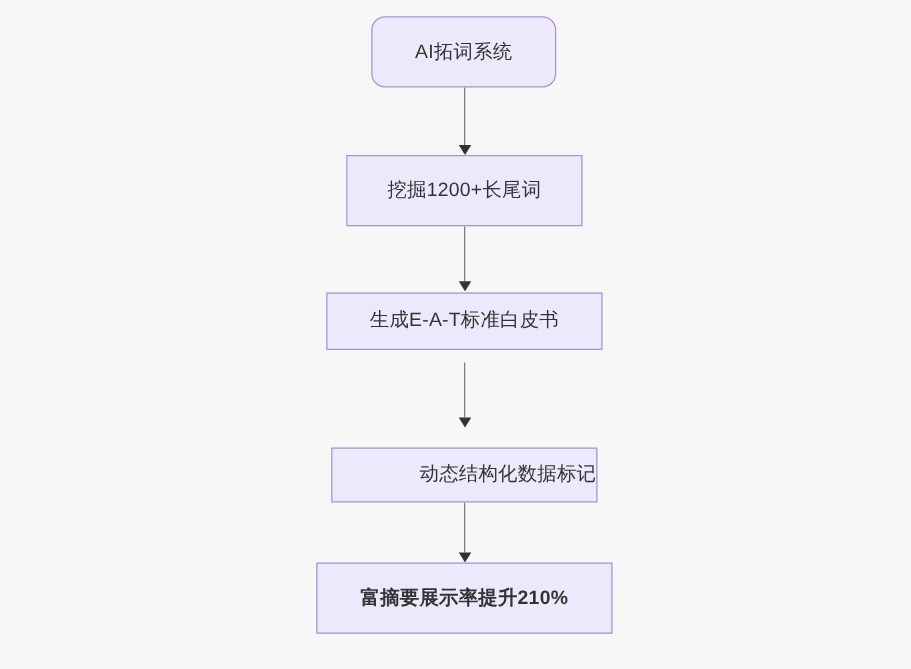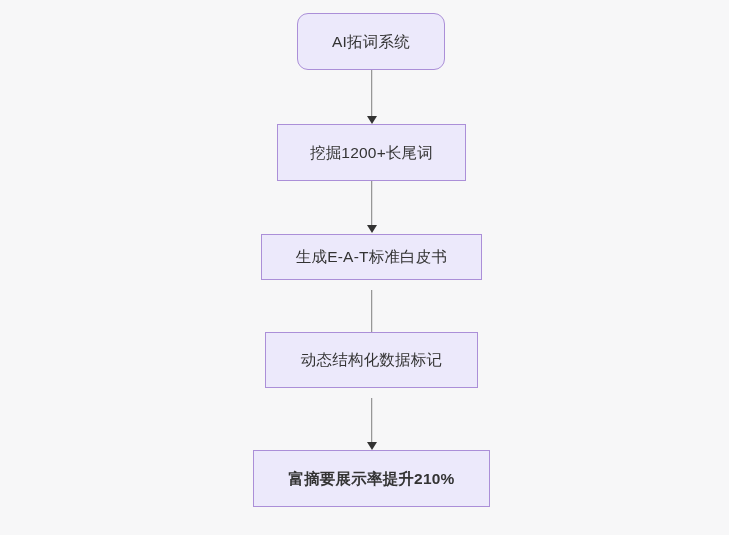--- a/index.html
+++ b/index.html
@@ -90,21 +90,21 @@
   </div>
 
   <div class="node" style="left:277px; top:124px; width:189px; height:57px;">
     <span class="node-label">挖掘1200+长尾词</span>
   </div>
 
   <div class="node" style="left:261px; top:222px; width:221px; height:46px;margin-top:12px;">
     <span class="node-label">生成E-A-T标准白皮书</span>
   </div>
 
-  <div class="node" style="left:265px; top:332px; width:213px; height:56px;">
+  <div class="node" style="left:265px; top:358px; width:213px; height:44px;justify-content:flex-end;">
     <span class="node-label">动态结构化数据标记</span>
   </div>
 
   <div class="node" style="left:253px; top:450px; width:237px; height:57px;font-weight:bold;">
     <span class="node-label">富摘要展示率提升210%</span>
   </div>
 
 </div>
 
 </body></html>

